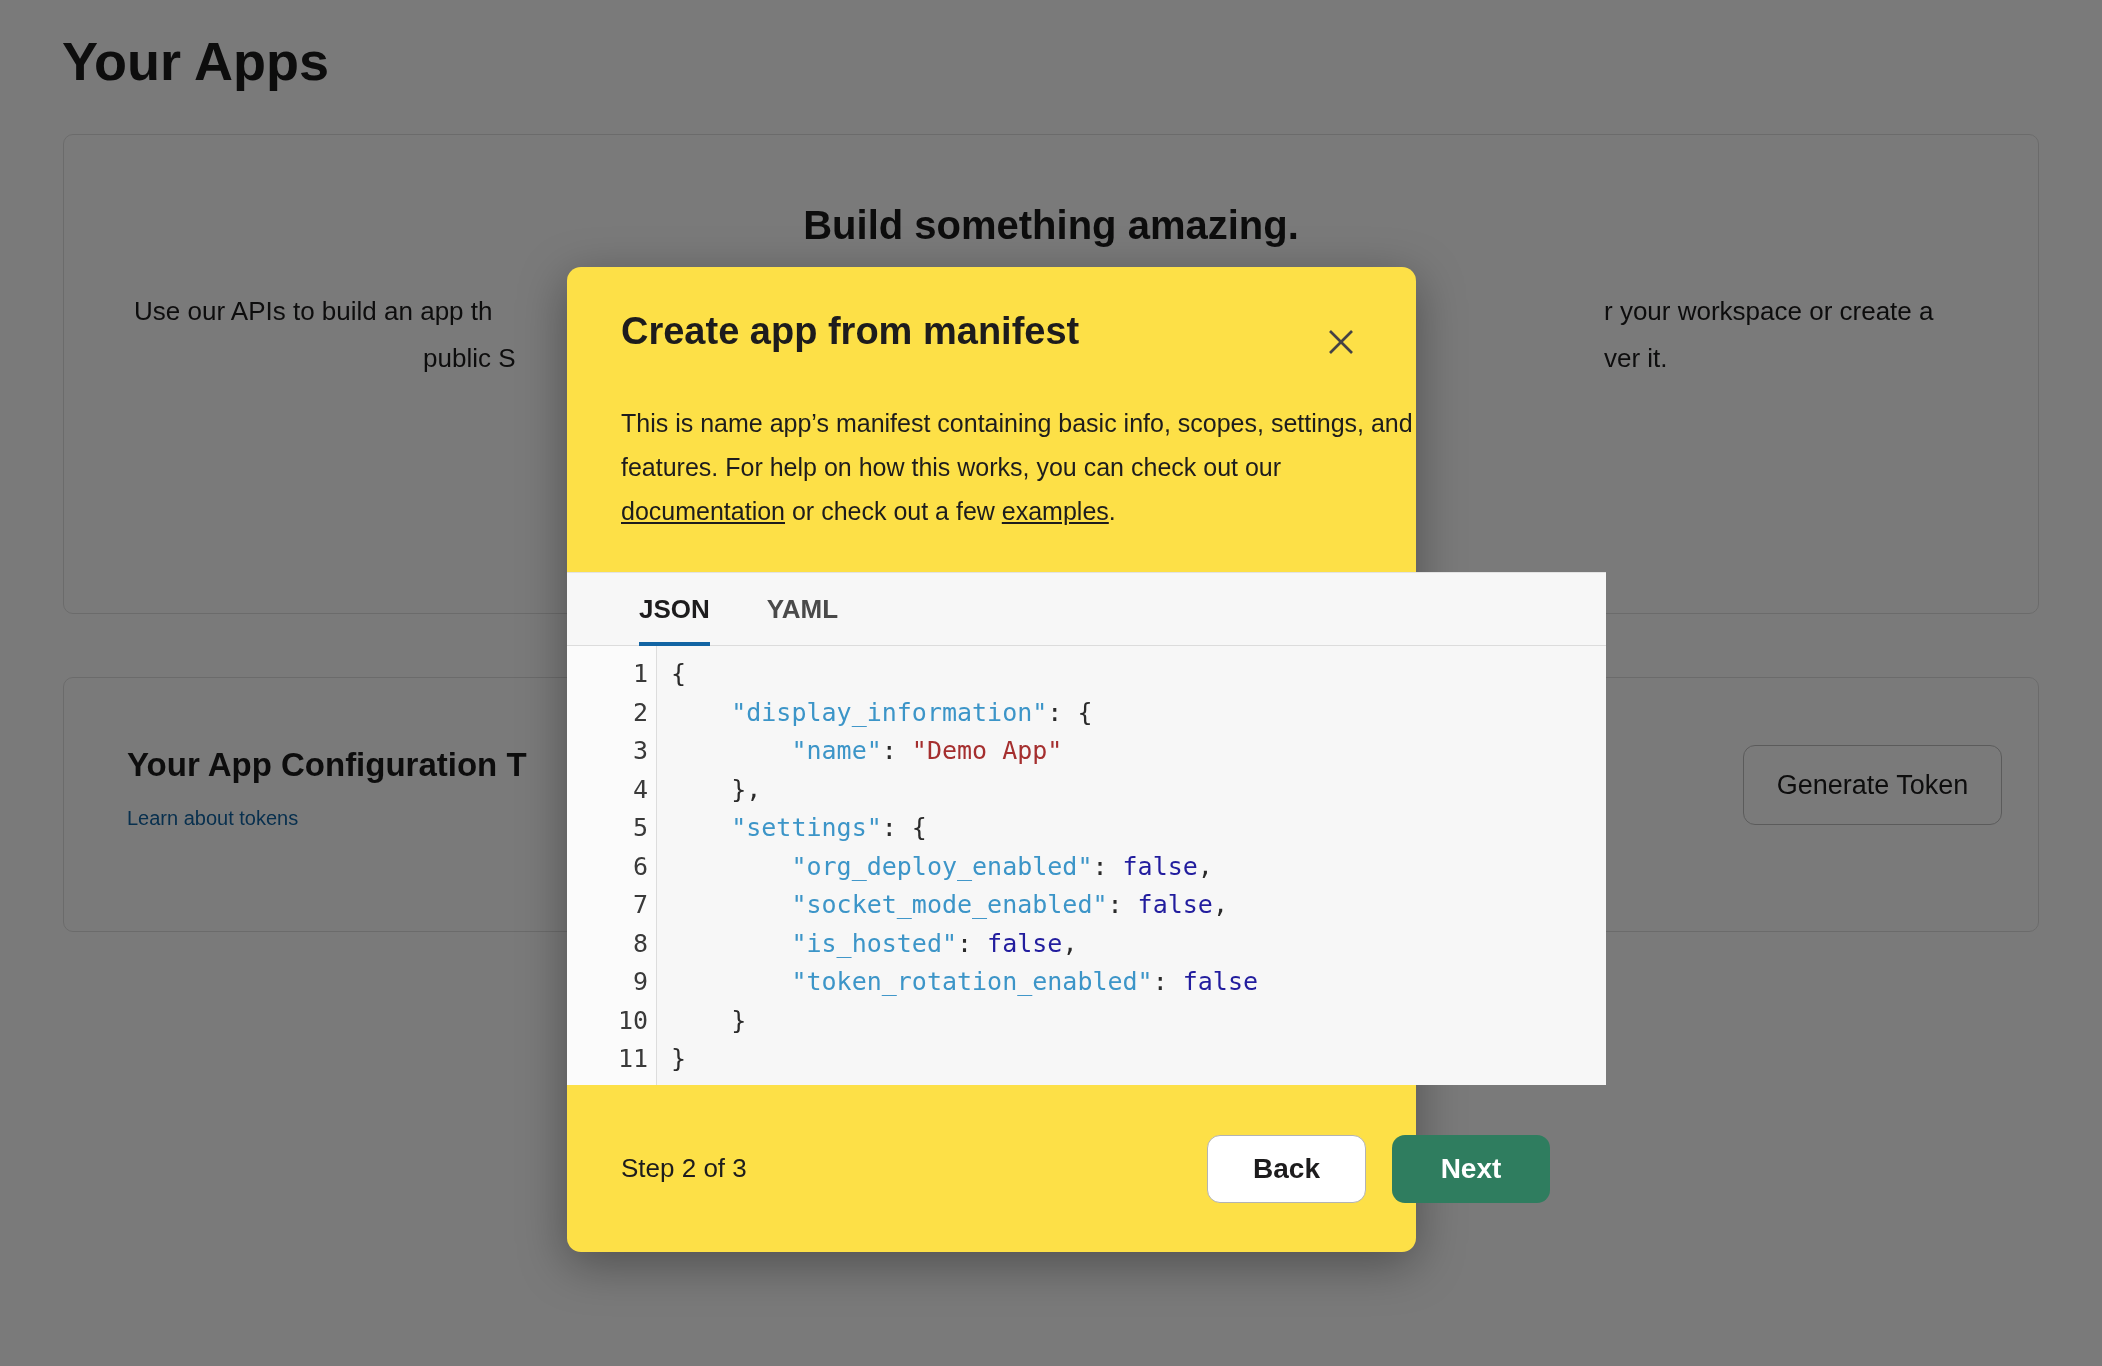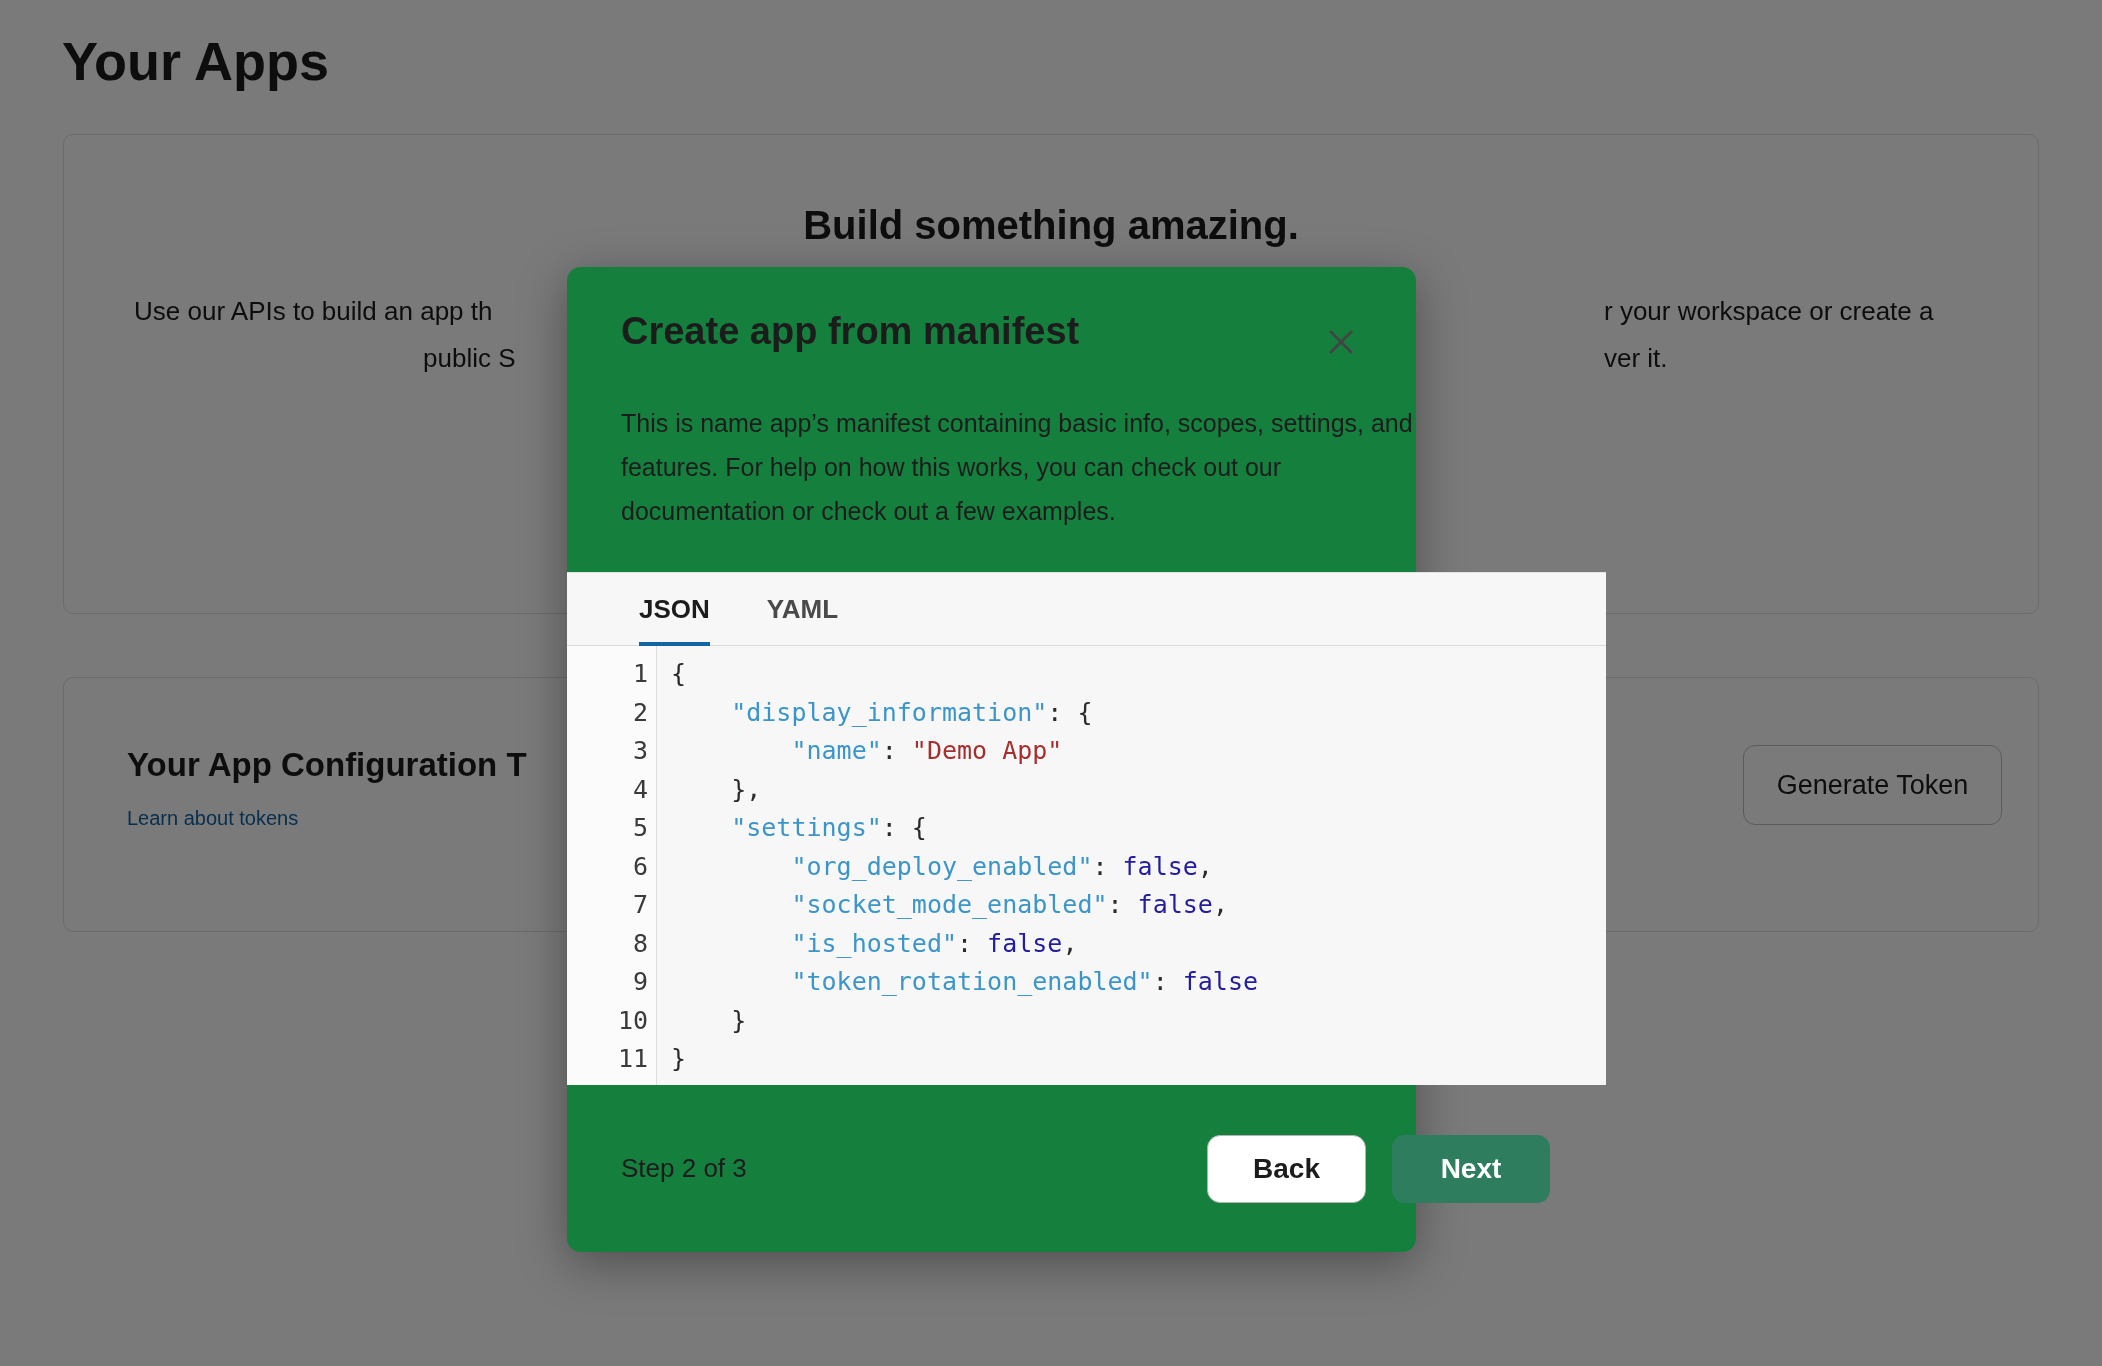--- a/index.html
+++ b/index.html
@@ -43,37 +43,37 @@
     background:#ffffff;border:1px solid #bfbfbf;border-radius:12px;
     font-family:"Liberation Sans",sans-serif;
     font-size:27px;font-weight:normal;color:#1d1c1d;cursor:pointer;box-sizing:border-box;
   }
   .overlay{
     position:absolute;left:0;top:0;width:2102px;height:1366px;
     background:rgba(0,0,0,0.52);z-index:5;
   }
   .modal{
     position:absolute;left:567px;top:267px;width:849px;height:985px;
-    background:#15803d;border-radius:14px;z-index:10;
+    background:#fde047;border-radius:14px;z-index:10;
     box-shadow:0 12px 48px rgba(0,0,0,0.35);box-sizing:border-box;
   }
   .modal-title{
     position:absolute;left:54px;top:40px;font-size:38px;font-weight:900;
     line-height:48px;margin:0;white-space:nowrap;
   }
   .modal-close{
     position:absolute;top:58px;right:58px;width:34px;height:34px;
     background:none;border:none;padding:0;cursor:pointer;line-height:0;
   }
   .modal-desc{
     position:absolute;left:54px;top:134px;font-size:25px;line-height:44px;
     color:#1d1c1d;
   }
   .desc-line{white-space:nowrap;}
-  .desc-link{cursor:pointer;color:#1d1c1d;}
+  .desc-link{text-decoration:underline;cursor:pointer;color:#1d1c1d;}
   .editor-block{
     position:absolute;left:0;top:305px;width:1039px;height:513px;
     border-top:1px solid #e3e3e3;border-bottom:1px solid #e3e3e3;
     box-sizing:border-box;background:#f7f7f7;
   }
   .tabbar{
     height:73px;background:#f7f7f7;border-bottom:1px solid #dcdcdc;
     display:flex;align-items:stretch;padding-left:72px;box-sizing:border-box;
   }
   .tab{

